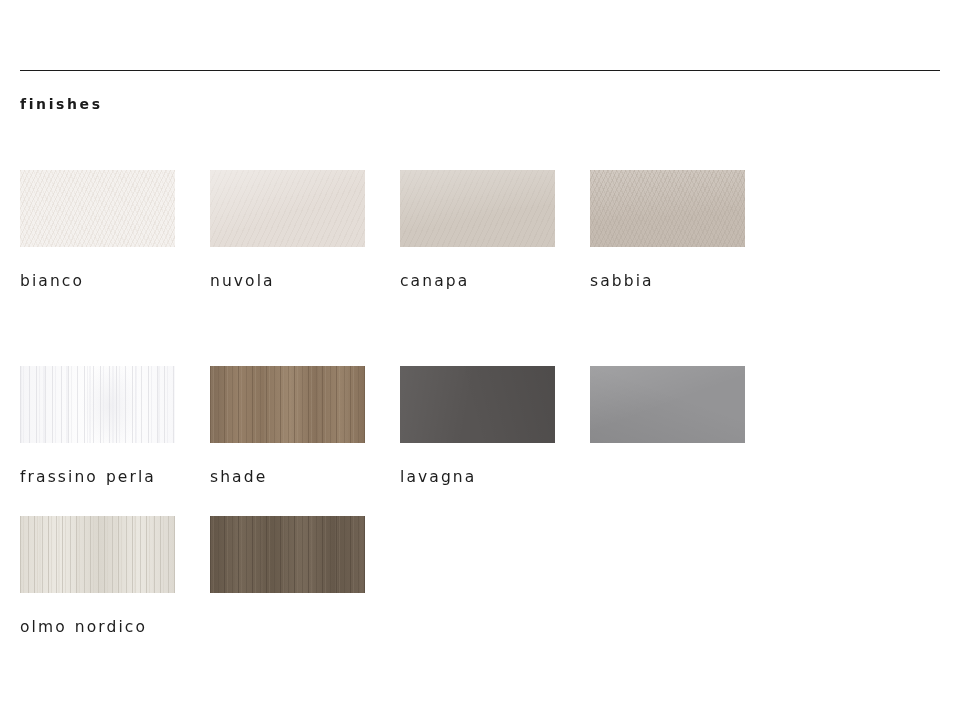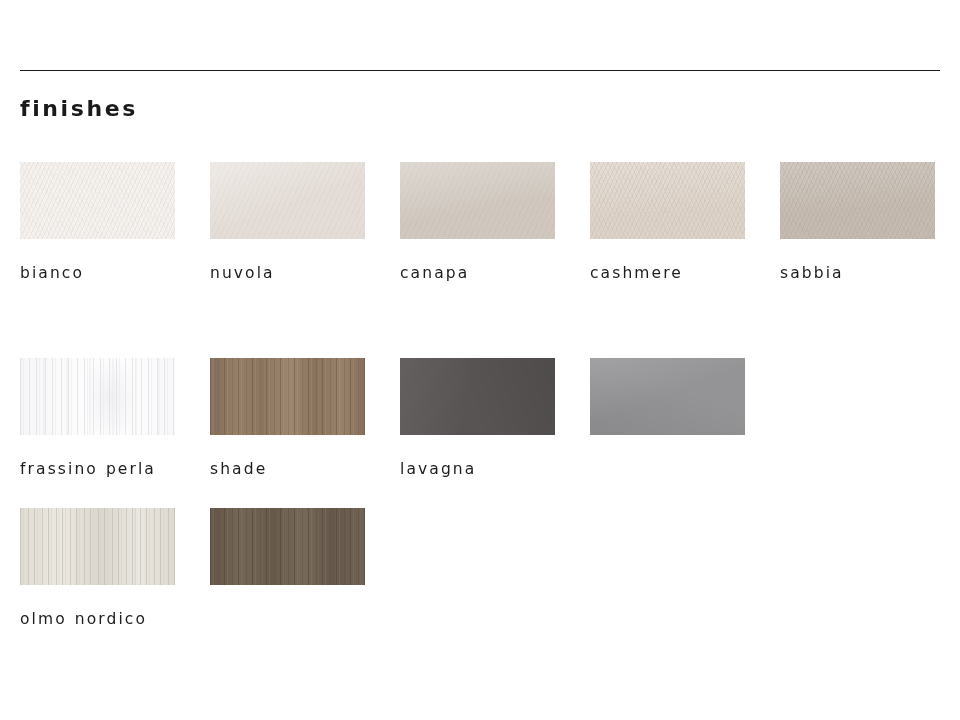--- a/index.html
+++ b/index.html
@@ -31,33 +31,33 @@
     width: 920px;
     height: 0;
     border-top: 1.4px solid #1c1c1c;
   }
 
   
   .section-title {
     position: absolute;
     left: 20px;
     top: 96px;
-    font-size: 22px;
+    font-size: 14px;
     font-weight: 700;
     letter-spacing: 2.6px;
     color: #1a1a1a;
     line-height: 1.2;
     white-space: nowrap;
   }
 
   
   .grid {
     position: absolute;
     left: 20px;
-    top: 162px;
+    top: 170px;
     width: 930px;
   }
   .grid-row {
     display: flex;
     align-items: flex-start;
   }
   .grid-row.r1 { margin-bottom: 71px; }
   .grid-row.r2 { margin-bottom: 25px; }
 
   .swatch-cell {
@@ -271,26 +271,20 @@
         <div class="swatch-label">nuvola</div>
       </div>
 
       <div class="swatch-cell">
         <div class="swatch f-canapa">
           <div class="grain"></div>
         </div>
         <div class="swatch-label">canapa</div>
       </div>
 
-      <div class="swatch-cell">
-        <div class="swatch f-cashmere">
-          <div class="grain"></div>
-        </div>
-        <div class="swatch-label">cashmere</div>
-      </div>
 
       <div class="swatch-cell">
         <div class="swatch f-sabbia">
           <div class="grain"></div>
         </div>
         <div class="swatch-label">sabbia</div>
       </div>
     </div>
 
     <div class="grid-row r2">

